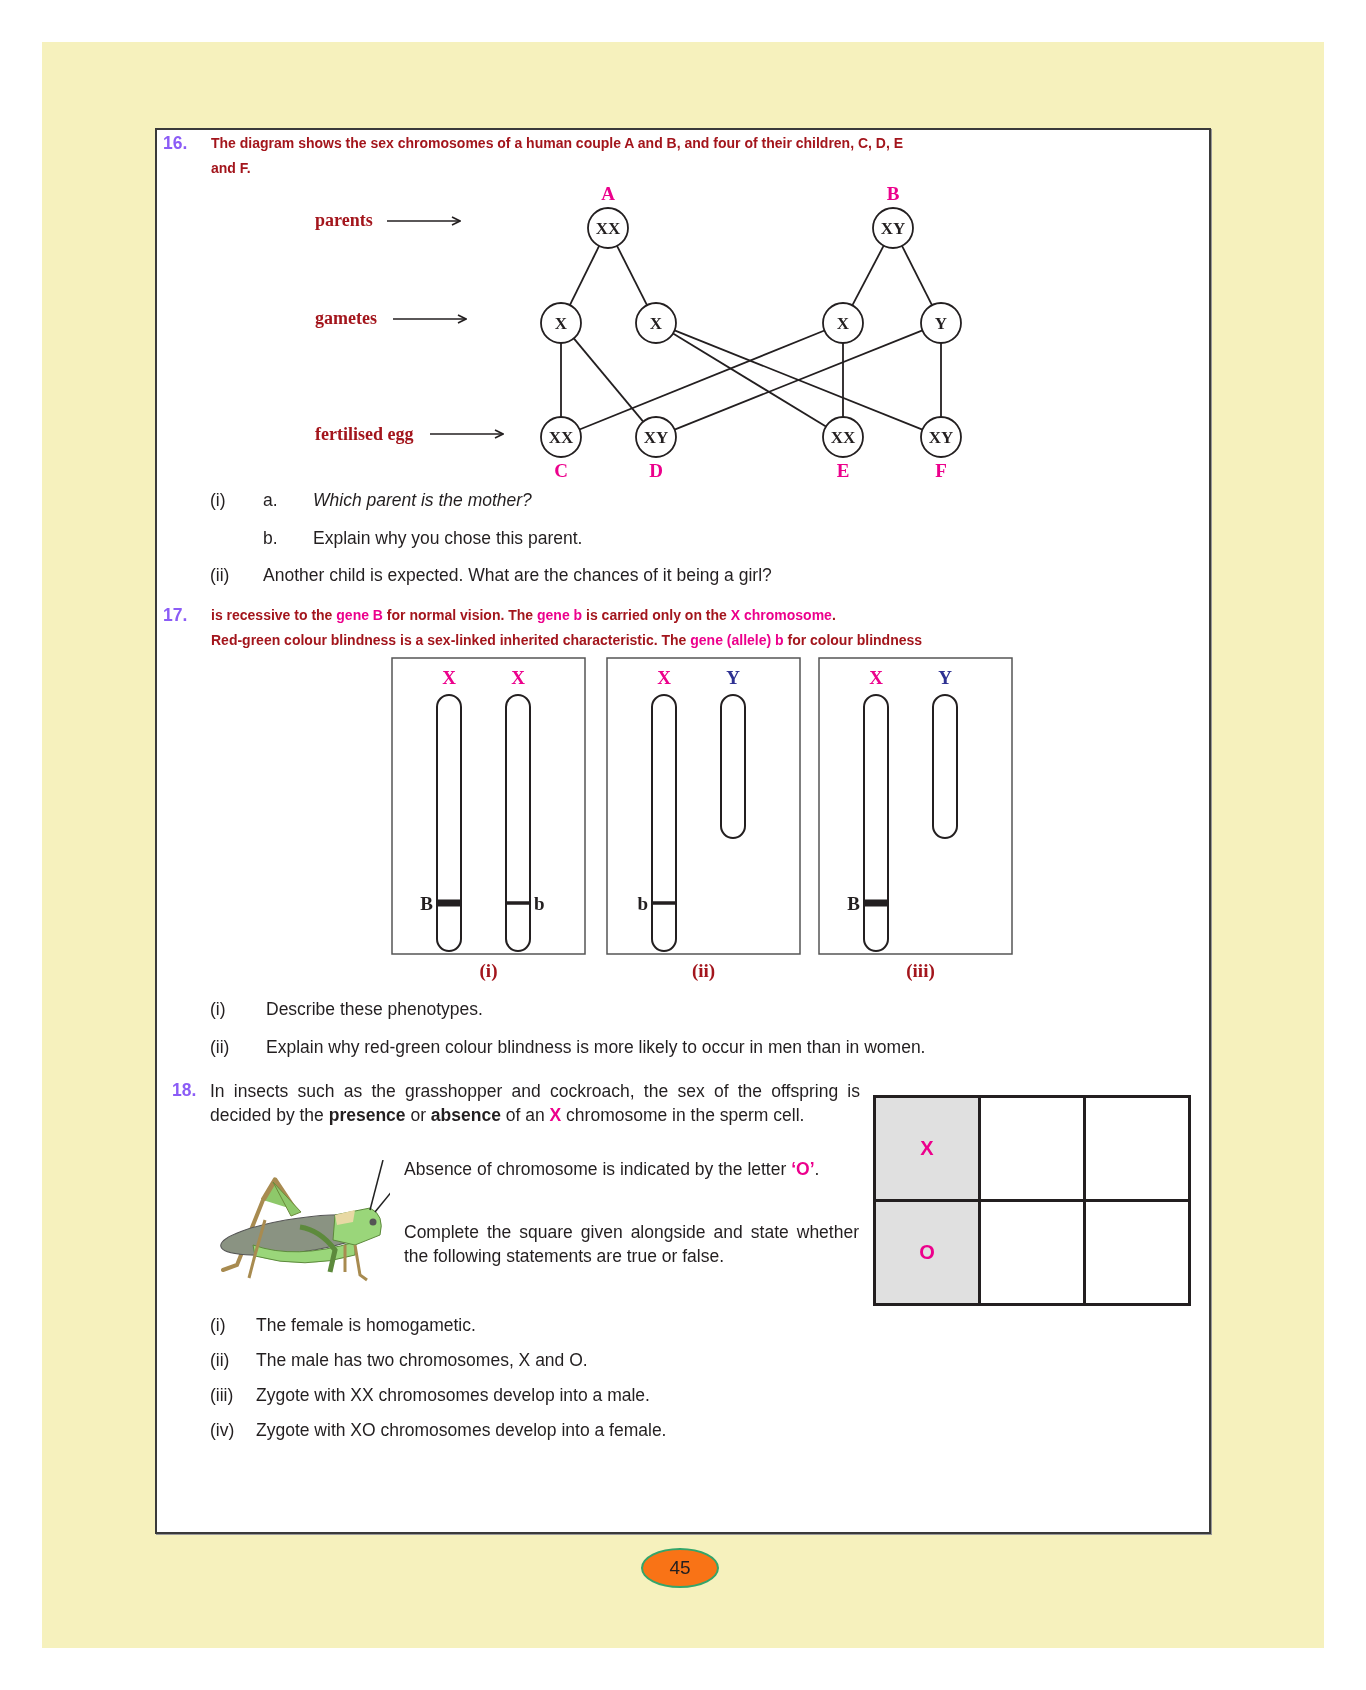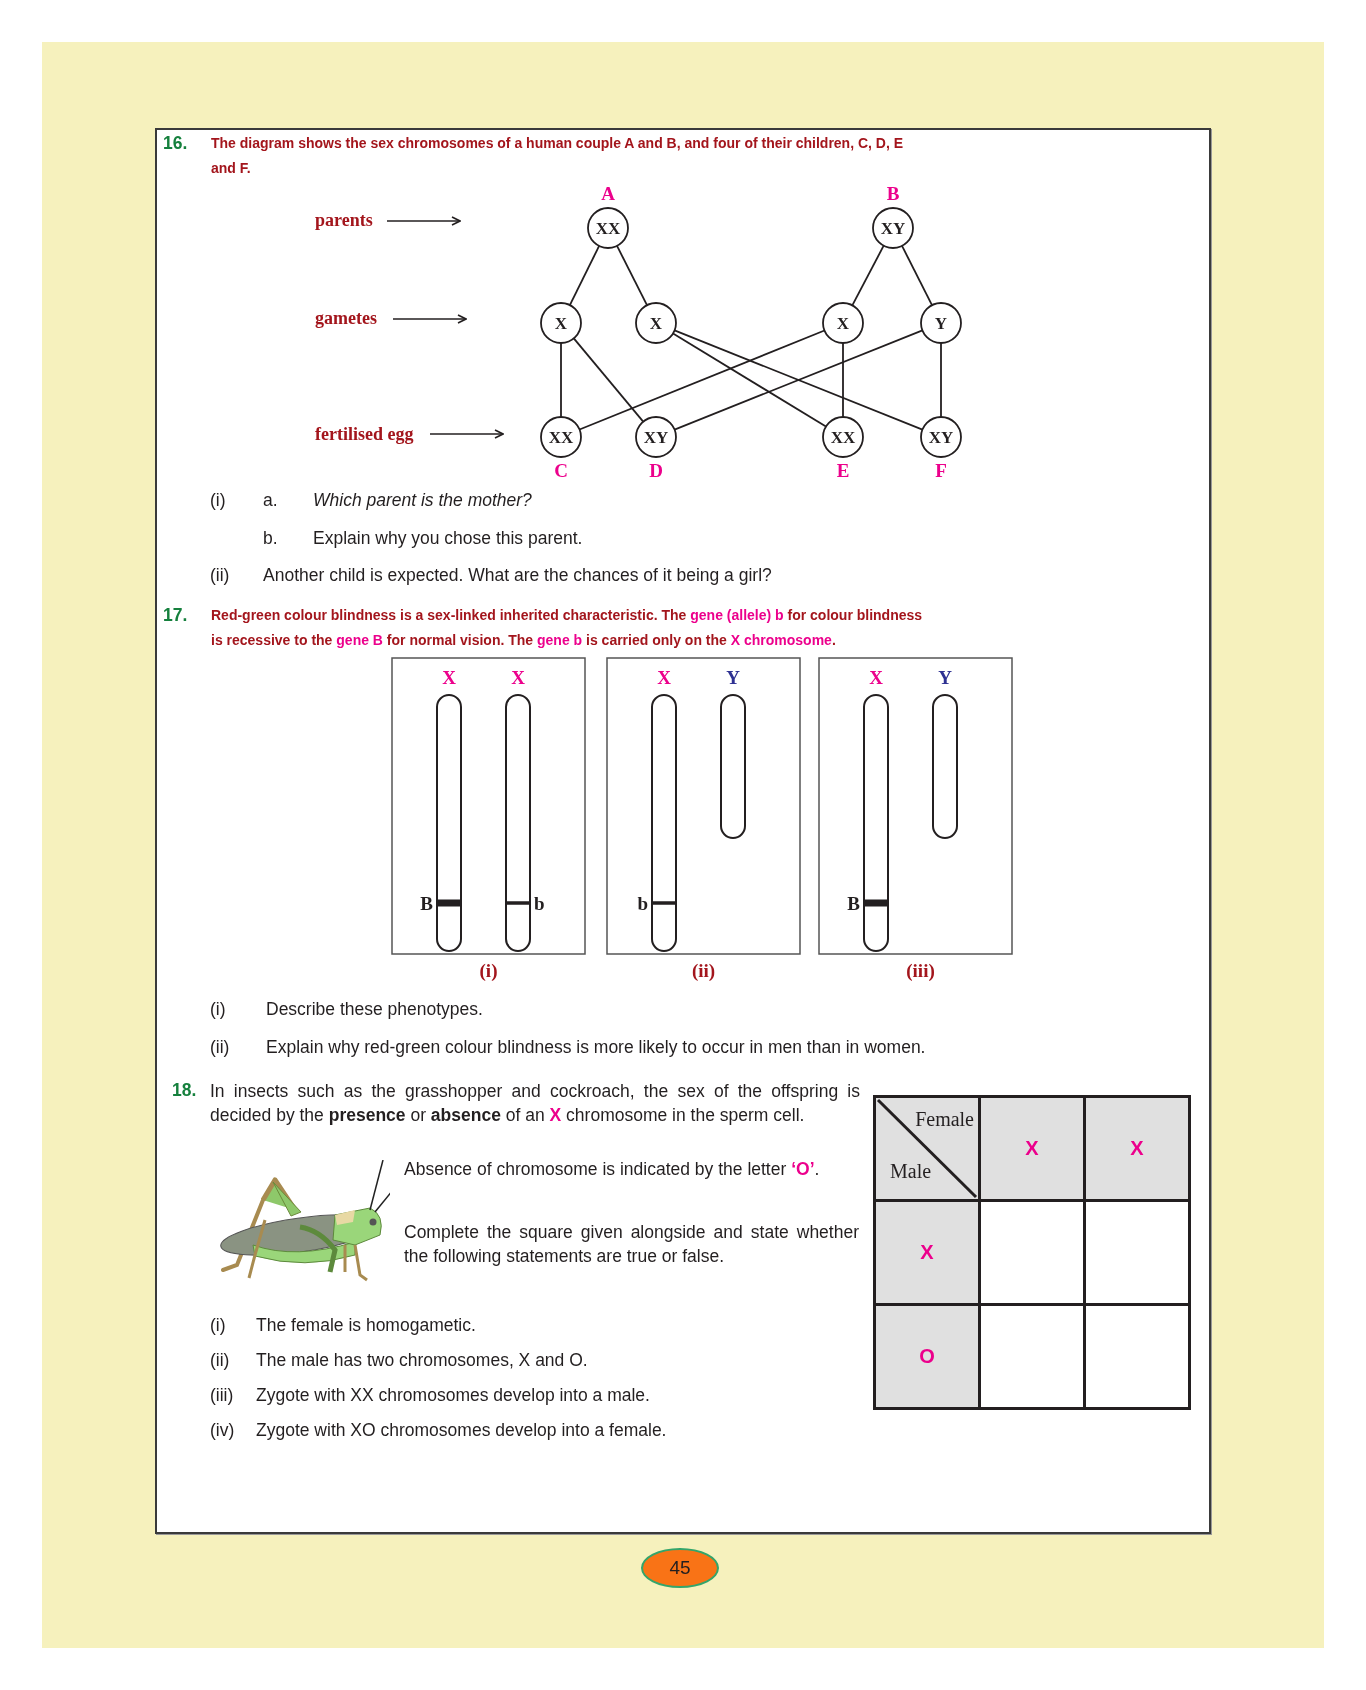--- a/index.html
+++ b/index.html
@@ -2,21 +2,21 @@
 <html><head>
 <meta charset="utf-8">
 <style>
   html, body { margin:0; padding:0; }
   body { width:1366px; height:1690px; background:#ffffff; position:relative; overflow:hidden;
          font-family:"Liberation Sans", sans-serif; color:#231f20; }
   .sheet { position:absolute; left:42px; top:42px; width:1282px; height:1606px; background:#f6f1bd; }
   .box { position:absolute; left:155px; top:128px; width:1052px; height:1402px; background:#fff;
          border:2px solid #3a3a3a; box-shadow:1px 1px 0 #999; }
   .abs { position:absolute; }
-  .qnum { color:#15803d; font-weight:bold; font-size:17.5px; }
+  .qnum { color:#8b5cf6; font-weight:bold; font-size:17.5px; }
   .qhead { color:#a3151c; font-weight:bold; font-size:14px; line-height:25px; }
   .pink { color:#ec008c; }
   .body { font-size:17.5px; line-height:24px; color:#231f20; }
   .serif { font-family:"Liberation Serif", serif; }
   svg text { font-family:"Liberation Serif", serif; }
   .punnett { position:absolute; left:873px; top:1095px; border-collapse:collapse; }
   .punnett td { width:102px; height:101px; border:3px solid #231f20; text-align:center; vertical-align:middle;
                 font-family:"Liberation Sans", sans-serif; font-weight:bold; font-size:20px; color:#ec008c; padding:0; }
   .punnett td.shade { background:#e0e0e0; }
   .punnett td.corner { position:relative; }
@@ -96,22 +96,22 @@
 <div class="abs body" style="left:210px;top:488px;">(i)</div>
 <div class="abs body" style="left:263px;top:488px;">a.</div>
 <div class="abs body" style="left:313px;top:488px;font-style:italic;">Which parent is the mother?</div>
 <div class="abs body" style="left:263px;top:526px;">b.</div>
 <div class="abs body" style="left:313px;top:526px;">Explain why you chose this parent.</div>
 <div class="abs body" style="left:210px;top:563px;">(ii)</div>
 <div class="abs body" style="left:263px;top:563px;">Another child is expected. What are the chances of it being a girl?</div>
 
 <div class="abs qnum" style="left:163px;top:605px;">17.</div>
 <div class="abs qhead" style="left:211px;top:603px;width:990px;">
+  <div><span>is recessive to the </span><span class="pink">gene B</span><span> for normal vision. The </span><span class="pink">gene b</span><span> is carried only on the </span><span class="pink">X chromosome</span><span>.</span></div>
   <div><span>Red-green colour blindness is a sex-linked inherited characteristic. The </span><span class="pink">gene (allele) b</span><span> for colour blindness</span></div>
-  <div><span>is recessive to the </span><span class="pink">gene B</span><span> for normal vision. The </span><span class="pink">gene b</span><span> is carried only on the </span><span class="pink">X chromosome</span><span>.</span></div>
 </div>
 
 <svg class="abs" style="left:0;top:0;" width="1366" height="1000">
   <g id="chrom-panels">
       <g>
         <rect x="392" y="658" width="193" height="296" fill="#fff" stroke="#555" stroke-width="1.5"></rect>
         <text x="449" y="684" text-anchor="middle" font-size="19" font-weight="bold" fill="#ec008c">X</text>
         <rect x="437" y="695" width="24" height="256" rx="12" ry="12" fill="#fff" stroke="#231f20" stroke-width="2"></rect>
         <rect x="437" y="899.5" width="24" height="7" fill="#231f20"></rect>
         <text x="433" y="910" text-anchor="end" font-size="19" font-weight="bold" fill="#231f20">B</text>
@@ -171,31 +171,20 @@
   <path d="M170 52 L188 30" stroke="#222" stroke-width="1.5" fill="none"></path>
   <path d="M150 85 L155 115 L162 120" stroke="#a88b50" stroke-width="3" fill="none"></path>
   <path d="M140 85 L140 112" stroke="#a88b50" stroke-width="3" fill="none"></path>
 </svg>
 
 <div class="abs body" style="left:404px;top:1157px;width:455px;"><span>Absence of chromosome is indicated by the letter </span><b class="pink">‘O’</b><span>.</span></div>
 <div class="abs body" style="left:404px;top:1220px;width:455px;text-align:justify;">Complete the square given alongside and state whether the following statements are true or false.</div>
 
 <table class="punnett">
   <tbody>
-      <tr>
-    <td class="shade corner">
-      <svg class="abs" style="left:0;top:0;" width="102" height="101">
-            <line x1="2" y1="2" x2="100" y2="99" stroke="#231f20" stroke-width="3"></line>
-          </svg>
-      <span class="abs serif" style="right:4px;top:10px;font-size:20px;font-weight:normal;color:#231f20;">Female</span>
-      <span class="abs serif" style="left:14px;top:62px;font-size:20px;font-weight:normal;color:#231f20;">Male</span>
-    </td>
-    <td class="shade">X</td>
-    <td class="shade">X</td>
-  </tr>
   <tr>
     <td class="shade">X</td>
     <td></td>
     <td></td>
   </tr>
   <tr>
     <td class="shade">O</td>
     <td></td>
     <td></td>
   </tr>

